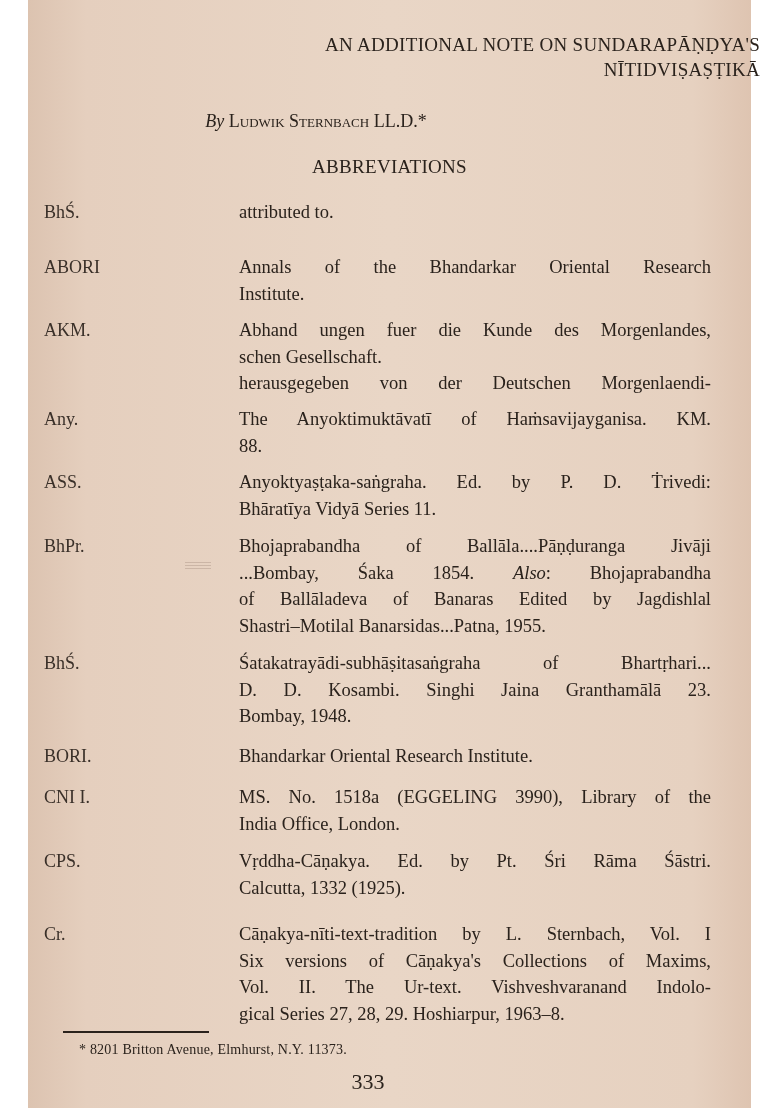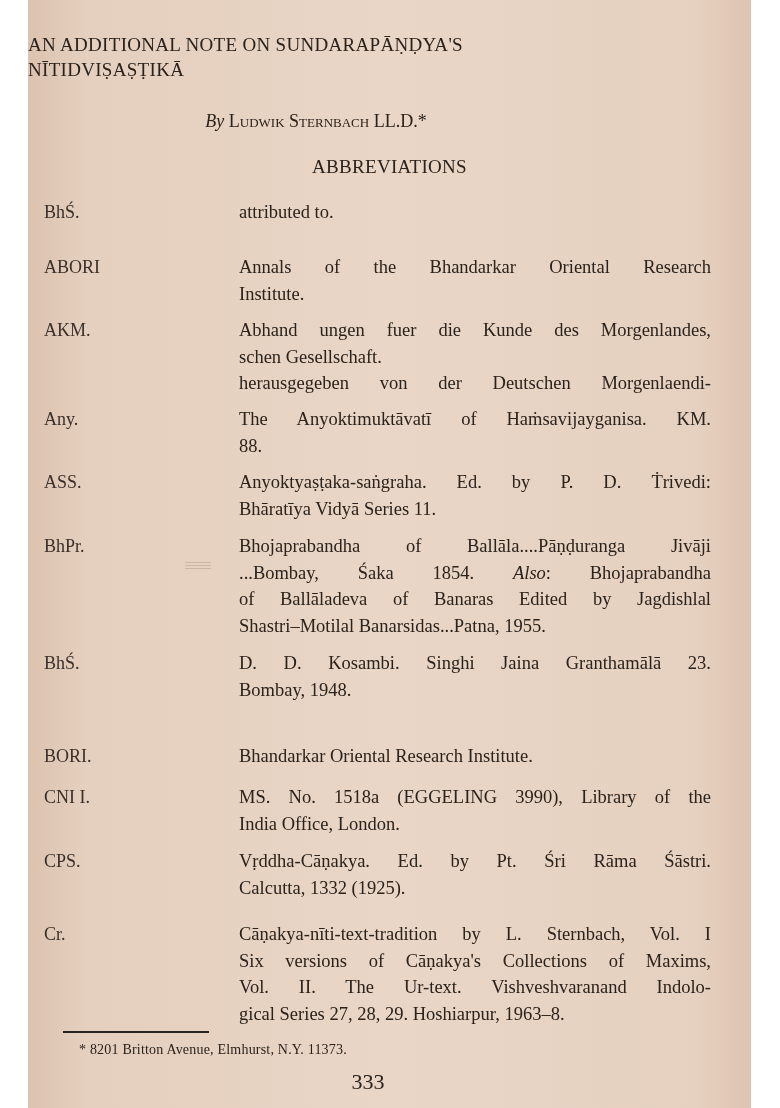--- a/index.html
+++ b/index.html
@@ -20,24 +20,25 @@
       left: 28px;
       top: 0;
       width: 723px;
       height: 1108px;
       background: linear-gradient(90deg, #dcc3b0 0%, #e5cfbe 8%, #e9d6c6 50%, #e6d1c0 92%, #dec4b1 100%);
     }
     .title {
       position: absolute;
       left: 0;
       width: 723px;
-      text-align: left;
+      text-align: right;
       font-size: 19px;
       letter-spacing: 0.3px;
       line-height: 24px;
+      padding-left: 9px;
     }
     .title.l1 { top: 33px; }
     .title.l2 { top: 58px; }
     .byline {
       position: absolute;
       top: 111px;
       left: 0;
       width: 576px;
       text-align: center;
       font-size: 18px;
@@ -176,20 +177,21 @@
         <div class="def">
           <span class="line">Bhojaprabandha of Ballāla....Pāṇḍuranga Jivāji</span>
           <span class="line">...Bombay, Śaka 1854. <i>Also</i>: Bhojaprabandha</span>
           <span class="line">of Ballāladeva of Banaras Edited by Jagdishlal</span>
           <span class="line last">Shastri–Motilal Banarsidas...Patna, 1955.</span>
         </div>
       </div>
       <div class="entry" style="top: 650px;">
         <div class="abbr">BhŚ.</div>
         <div class="def">
+          <span class="line">Śatakatrayādi-subhāṣitasaṅgraha of Bhartṛhari...</span>
           <span class="line">D. D. Kosambi. Singhi Jaina Granthamālā 23.</span>
           <span class="line last">Bombay, 1948.</span>
         </div>
       </div>
       <div class="entry" style="top: 743px;">
         <div class="abbr">BORI.</div>
         <div class="def">
           <span class="line last">Bhandarkar Oriental Research Institute.</span>
         </div>
       </div>

